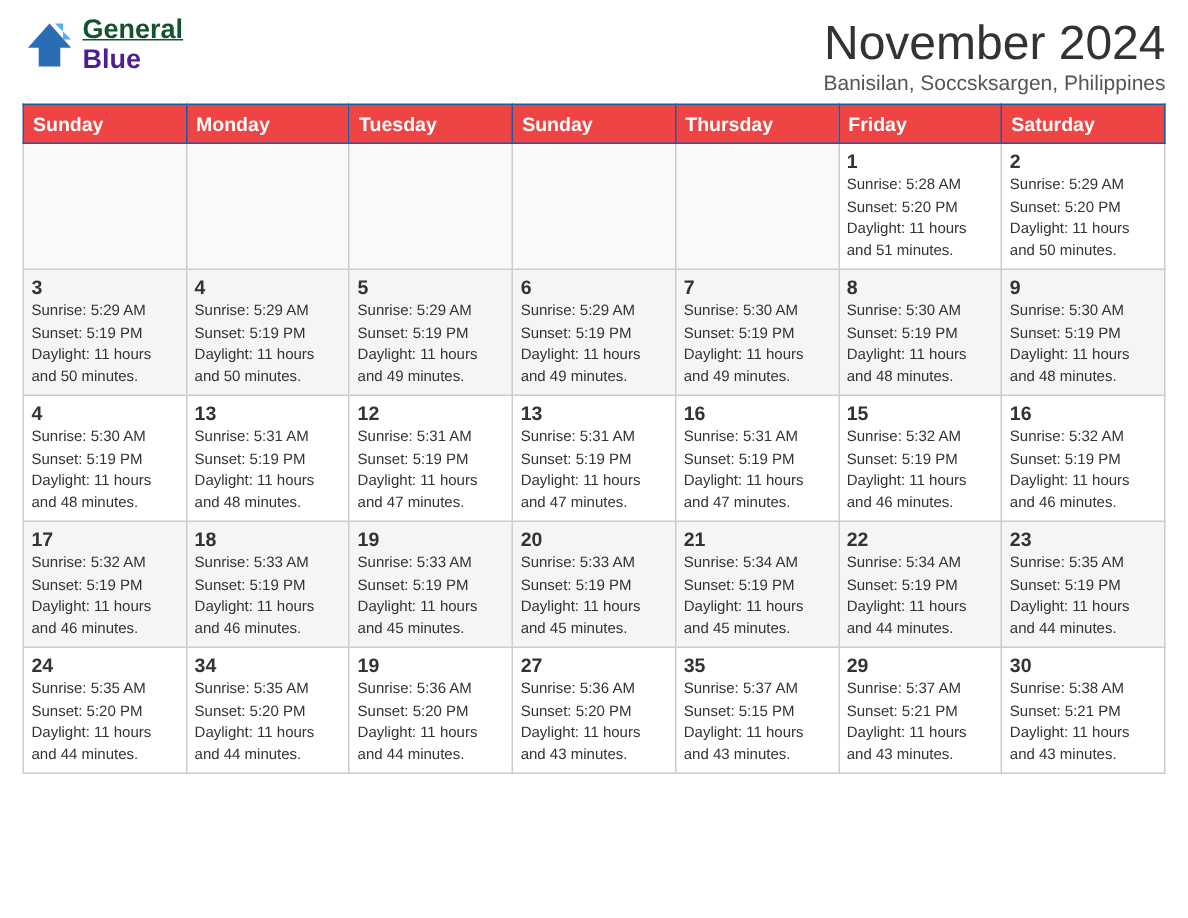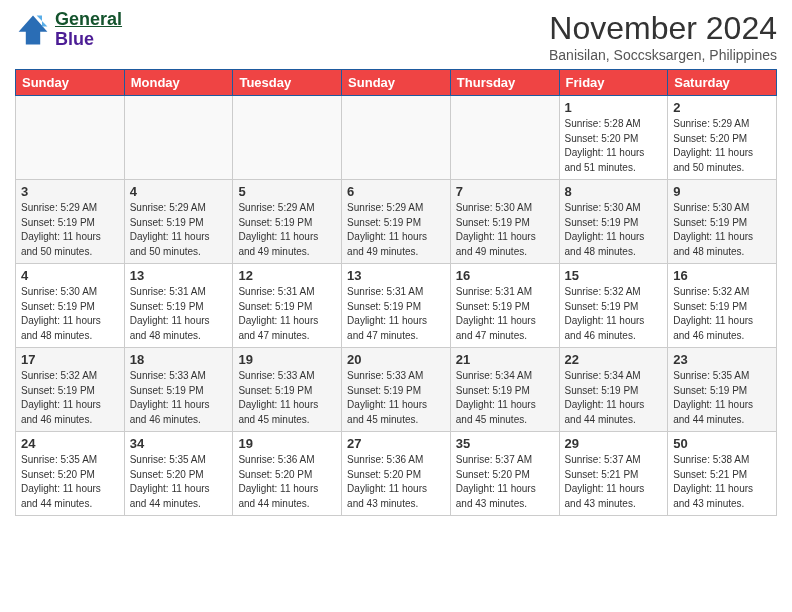--- a/index.html
+++ b/index.html
@@ -291,30 +291,30 @@
         </td>
         <td>
           <span class="day-num">27</span>
           <div class="day-info">Sunrise: 5:36 AM
 Sunset: 5:20 PM
 Daylight: 11 hours and 43 minutes.</div>
         </td>
         <td>
           <span class="day-num">35</span>
           <div class="day-info">Sunrise: 5:37 AM
-Sunset: 5:20 PM
+Sunset: 5:15 PM
 Daylight: 11 hours and 43 minutes.</div>
         </td>
         <td>
           <span class="day-num">29</span>
           <div class="day-info">Sunrise: 5:37 AM
 Sunset: 5:21 PM
 Daylight: 11 hours and 43 minutes.</div>
         </td>
         <td>
-          <span class="day-num">50</span>
+          <span class="day-num">30</span>
           <div class="day-info">Sunrise: 5:38 AM
 Sunset: 5:21 PM
 Daylight: 11 hours and 43 minutes.</div>
         </td>
       </tr>
     </tbody>
 </table>
 
 </body></html>

